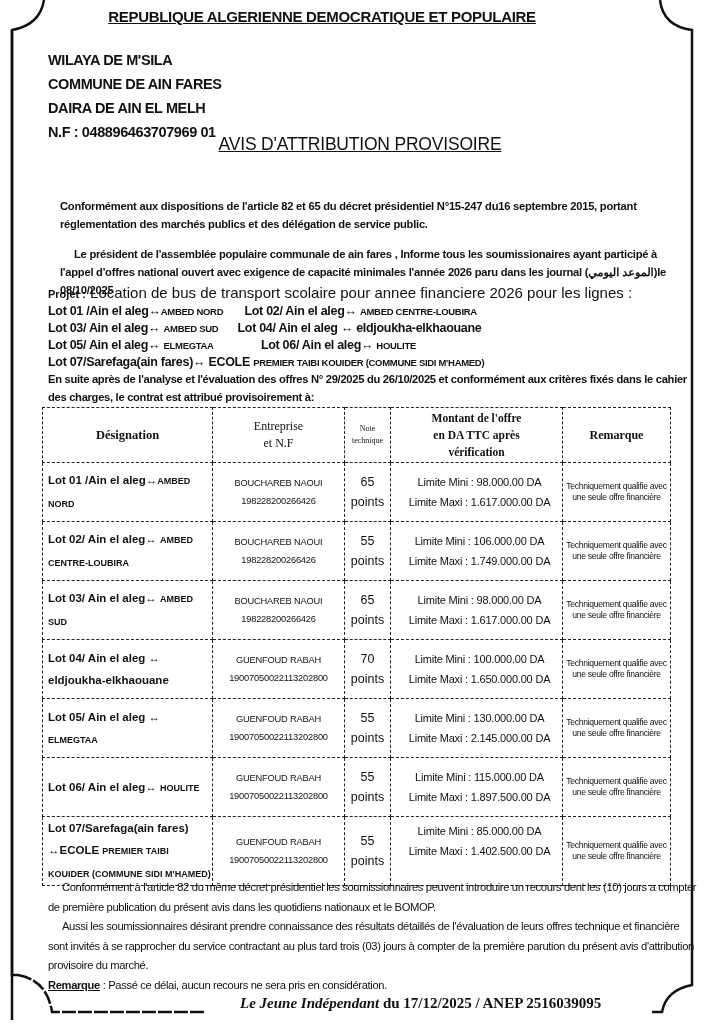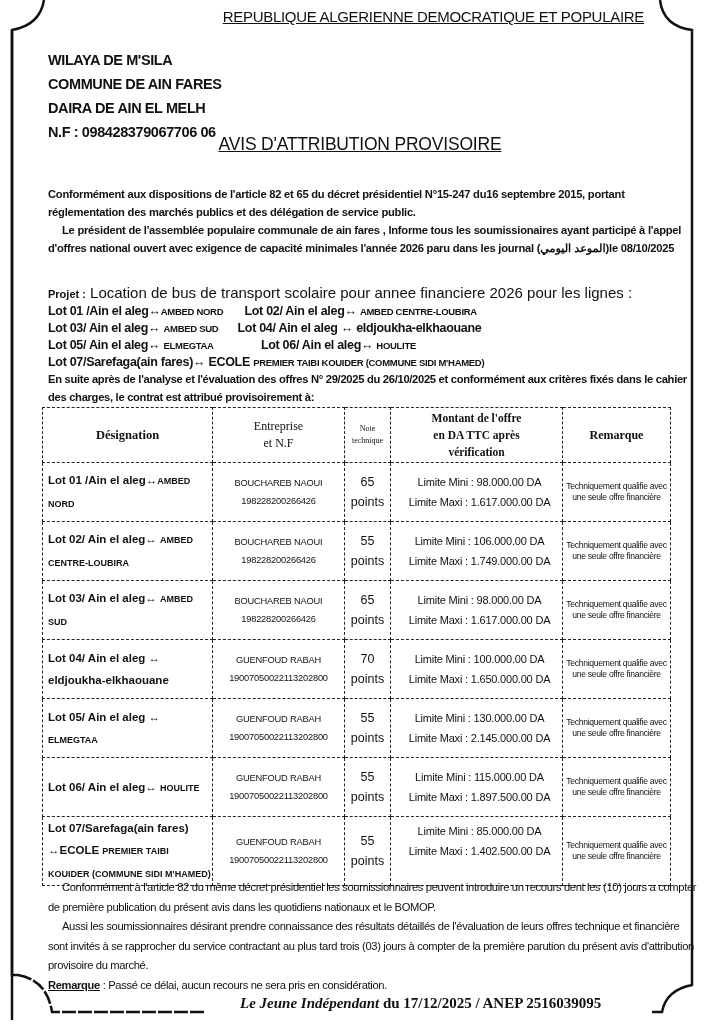--- a/index.html
+++ b/index.html
@@ -1,25 +1,25 @@
 <!DOCTYPE html>
 <html><head>
 <meta charset="utf-8">
 <style>
   html, body { margin:0; padding:0; background:#ffffff; }
   body { width:720px; height:1024px; position:relative; overflow:hidden; color:#111; font-family:"Liberation Sans", sans-serif; }
   .frame { position:absolute; left:0; top:0; width:720px; height:1024px; pointer-events:none; }
   .page { position:absolute; left:0; top:0; width:720px; height:1024px; }
 
-  .rep { position:absolute; top:8px; left:0; width:644px; text-align:right; font-weight:normal; font-size:15px; text-decoration:underline; letter-spacing:-0.3px; font-family:"Liberation Sans Narrow","Liberation Sans", sans-serif; }
+  .rep { position:absolute; top:8px; left:0; width:644px; text-align:center; font-weight:bold; font-size:15px; text-decoration:underline; letter-spacing:-0.3px; font-family:"Liberation Sans Narrow","Liberation Sans", sans-serif; }
   .hdr-lines { position:absolute; left:48px; top:48px; font-weight:bold; font-size:14.5px; line-height:24px; font-family:"Liberation Sans", sans-serif; letter-spacing:-0.4px; }
   .title { position:absolute; top:134px; left:0; width:720px; text-align:center; font-size:17.5px; text-decoration:underline; letter-spacing:-0.2px; }
 
   .body-txt { position:absolute; left:48px; width:650px; font-size:11.2px; font-weight:bold; line-height:18px; letter-spacing:-0.25px; font-family:"Liberation Sans", sans-serif; }
-  .body-txt p { margin:0; }
+  .body-txt p { margin:12px; }
   .indent { text-indent:14px; }
 
   .projet { position:absolute; left:48px; top:284px; width:660px; font-family:"Liberation Sans", sans-serif; }
   .projet .pline { font-size:15px; line-height:18px; white-space:nowrap; }
   .projet .pline small { font-size:11px; font-weight:bold; }
   .lots { font-size:12.5px; font-weight:bold; line-height:17px; letter-spacing:-0.3px; }
   .lots .row { white-space:nowrap; }
   .lots .gap { display:inline-block; }
   .sc { font-size:9.5px; }
 
@@ -60,21 +60,21 @@
 </svg>
 
 <div class="page">
 
   <div class="rep">REPUBLIQUE ALGERIENNE DEMOCRATIQUE ET POPULAIRE</div>
 
   <div class="hdr-lines">
     <div>WILAYA  DE M'SILA</div>
     <div>COMMUNE DE  AIN FARES</div>
     <div>DAIRA DE AIN EL MELH</div>
-    <div>N.F : 098428379067706  06</div>
+    <div>N.F : 048896463707969  01</div>
   </div>
 
   <div class="title">AVIS D'ATTRIBUTION PROVISOIRE</div>
 
   <div class="body-txt" style="top:185px;">
     <p>Conformément aux dispositions de l'article  82 et 65 du décret présidentiel N°15-247 du16 septembre 2015, portant réglementation des marchés publics et des délégation de service public.</p>
     <p class="indent">Le président de  l'assemblée populaire communale  de  ain fares  , Informe tous les soumissionaires ayant participé à l'appel d'offres national ouvert avec exigence de capacité minimales l'année 2026 paru dans les journal (الموعد اليومي)le 08/10/2025</p>
   </div>
 
   <div class="projet">

